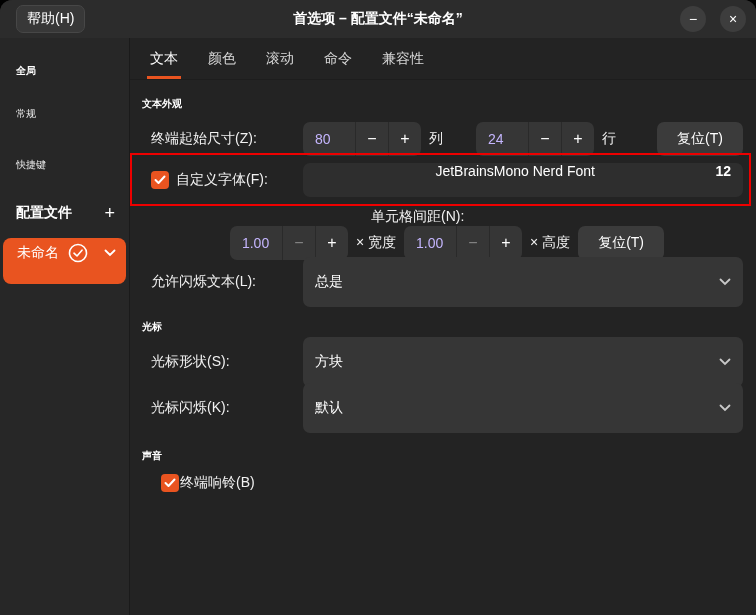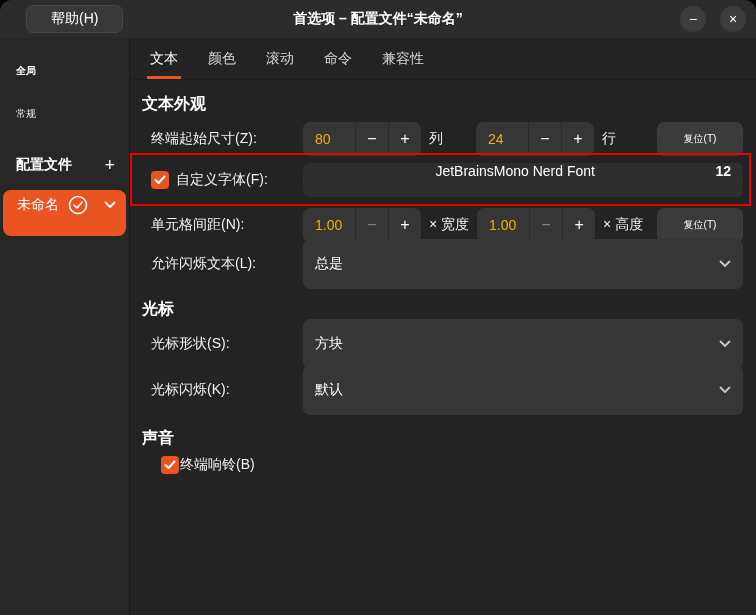--- a/index.html
+++ b/index.html
@@ -1,20 +1,20 @@
 <!DOCTYPE html>
 <html><head>
 <meta charset="utf-8">
 <style>
   html,body{margin:0;padding:0;background:#000;}
   *{box-sizing:border-box;font-family:"Liberation Sans","DejaVu Sans",sans-serif;}
   .window{position:relative;width:756px;height:615px;background:#232323;border-radius:12px 12px 0 0;overflow:hidden;color:#eee;}
   
   .titlebar{position:relative;height:38px;background:#2c2c2c;display:flex;align-items:center;}
-  .help-btn{position:absolute;left:26px;top:5px;height:28px;padding:0 24px;background:#383838;border:1px solid #474747;border-radius:7px;color:#fff;font-size:14px;cursor:pointer;}
+  .help-btn{position:absolute;left:16px;top:5px;height:28px;padding:0 10px;background:#383838;border:1px solid #474747;border-radius:7px;color:#fff;font-size:14px;cursor:pointer;}
   .win-title{flex:1;text-align:center;font-size:14px;font-weight:bold;color:#fff;}
   .winctl{position:absolute;right:10px;top:6px;display:flex;gap:14px;}
   .circle-btn{width:26px;height:26px;border-radius:50%;background:#3d3d3d;border:none;color:#fff;font-size:14px;line-height:24px;text-align:center;padding:0;cursor:pointer;}
   
   .app-body{display:flex;height:577px;}
   .sidebar{width:130px;background:#272727;border-right:1px solid #1a1a1a;flex:none;padding-top:18px;}
   .side-item{font-size:10px;color:#eee;padding:0 0 0 16px;height:30px;line-height:30px;}
   .side-item.header{font-weight:bold;color:#fff;}
   .gap-a{margin-bottom:13px;} .gap-b{margin-bottom:21px;} .gap-c{margin-bottom:18px;}
   .side-profiles{display:flex;align-items:center;justify-content:space-between;padding:0 12px 0 16px;height:30px;margin-bottom:10px;}
@@ -25,46 +25,46 @@
   .side-selected svg{flex:none;}
   .chk-circle{margin-left:8px;}
   .sel-chevron{margin-left:auto;}
   
   .content{flex:1;display:flex;flex-direction:column;}
   .tabbar{height:42px;display:flex;align-items:stretch;gap:24px;padding-left:17px;border-bottom:1px solid #1d1d1d;flex:none;}
   .tab{display:flex;align-items:center;font-size:14px;color:#d8d8d8;padding:0 3px;border-bottom:3px solid transparent;border-top:3px solid transparent;cursor:pointer;}
   .tab.active{color:#fff;border-bottom-color:#e95420;}
   
   .panel{flex:1;padding:14px 13px 0 12px;}
-  .sec-heading{font-size:16px;font-weight:bold;color:#fff;height:20px;line-height:20px;}
+  .sec-heading{font-size:10px;font-weight:bold;color:#fff;height:20px;line-height:20px;}
   .form-row{display:flex;align-items:center;margin-left:9px;}
   .row-label{width:152px;flex:none;font-size:14px;color:#f2f2f2;}
   .controls{flex:1;display:flex;align-items:center;gap:8px;height:34px;}
   
   .spin{display:flex;align-items:stretch;height:34px;background:#363636;border-radius:7px;overflow:hidden;flex:none;}
-  .spin-val{width:52px;display:flex;align-items:center;padding-left:12px;font-size:14px;color:#eab308;cursor:text;}
+  .spin-val{width:52px;display:flex;align-items:center;padding-left:12px;font-size:14px;color:#c4b5fd;cursor:text;}
   .spin-btn{width:33px;background:none;border:none;border-left:1px solid #2a2a2a;color:#fff;font-size:16px;cursor:pointer;padding:0;}
   .spin-btn.dim{color:#858585;}
   .unit{font-size:14px;color:#f2f2f2;flex:none;}
   .ml-lg{margin-left:25px;}
-  .reset-btn{margin-left:auto;height:34px;width:86px;background:#3b3b3b;border:none;border-radius:7px;color:#fff;font-size:10px;cursor:pointer;flex:none;}
+  .reset-btn{margin-left:auto;height:34px;width:86px;background:#3b3b3b;border:none;border-radius:7px;color:#fff;font-size:14px;cursor:pointer;flex:none;}
   
   .font-btn{flex:1;height:34px;background:#2e2e2e;border:none;border-radius:7px;display:flex;align-items:flex-start;padding:0 12px;cursor:pointer;color:#fff;}
   .font-name{flex:1;text-align:center;font-size:14px;}
   .font-size{font-size:14px;font-weight:bold;}
   
   .dropdown{flex:1;height:50px;background:#363636;border:none;border-radius:7px;display:flex;align-items:center;padding:14px 12px;cursor:pointer;color:#fff;}
   .dd-value{flex:1;text-align:left;font-size:14px;}
   
   .checkbox{width:18px;height:18px;border-radius:4px;background:#e95420;display:inline-flex;align-items:center;justify-content:center;flex:none;cursor:pointer;}
   .chk-row{display:flex;align-items:center;gap:1px;}
   .chk-label{font-size:14px;color:#f2f2f2;}
   .font-label-cell{display:flex;align-items:center;gap:7px;}
   
-  .mt-8{margin-top:8px;} .mt-7{margin-top:7px;} .mt-11{margin-top:11px;} .mt-5{margin-top:5px;}
+  .mt-8{margin-top:8px;} .mt-7{margin-top:7px;} .mt-11{margin-top:11px;flex-direction:column;} .mt-5{margin-top:5px;}
   .mt-18{margin-top:18px;} .mt-12{margin-top:12px;} .mt-21{margin-top:21px;}
   .bell-row{margin-left:19px;height:20px;}
   
   .annotation{position:absolute;left:130px;top:153px;width:621px;height:53px;border:2px solid #ee0000;pointer-events:none;}
 </style>
 </head>
 <body>
 
 <div class="window">
 
@@ -78,20 +78,21 @@
       <button class="circle-btn">
         <span>×</span>
       </button>
     </div>
   </div>
 
   <div class="app-body">
     <aside class="sidebar">
       <div class="side-item header gap-a">全局</div>
       <div class="side-item gap-b">常规</div>
+      <div class="side-item gap-c">快捷键</div>
       <div class="side-profiles">
         <span class="hdr">配置文件</span>
         <button class="plus-btn">+</button>
       </div>
       <div class="side-selected">
         <span class="lbl">未命名</span>
         <svg class="chk-circle" width="22" height="22" viewBox="0 0 22 22">
           <circle cx="11" cy="11" r="8.5" fill="none" stroke="#fff" stroke-width="1.6"></circle>
           <path d="M7 11.2 L10 14 L15 8.2" fill="none" stroke="#fff" stroke-width="1.6" stroke-linecap="round" stroke-linejoin="round"></path>
         </svg>

